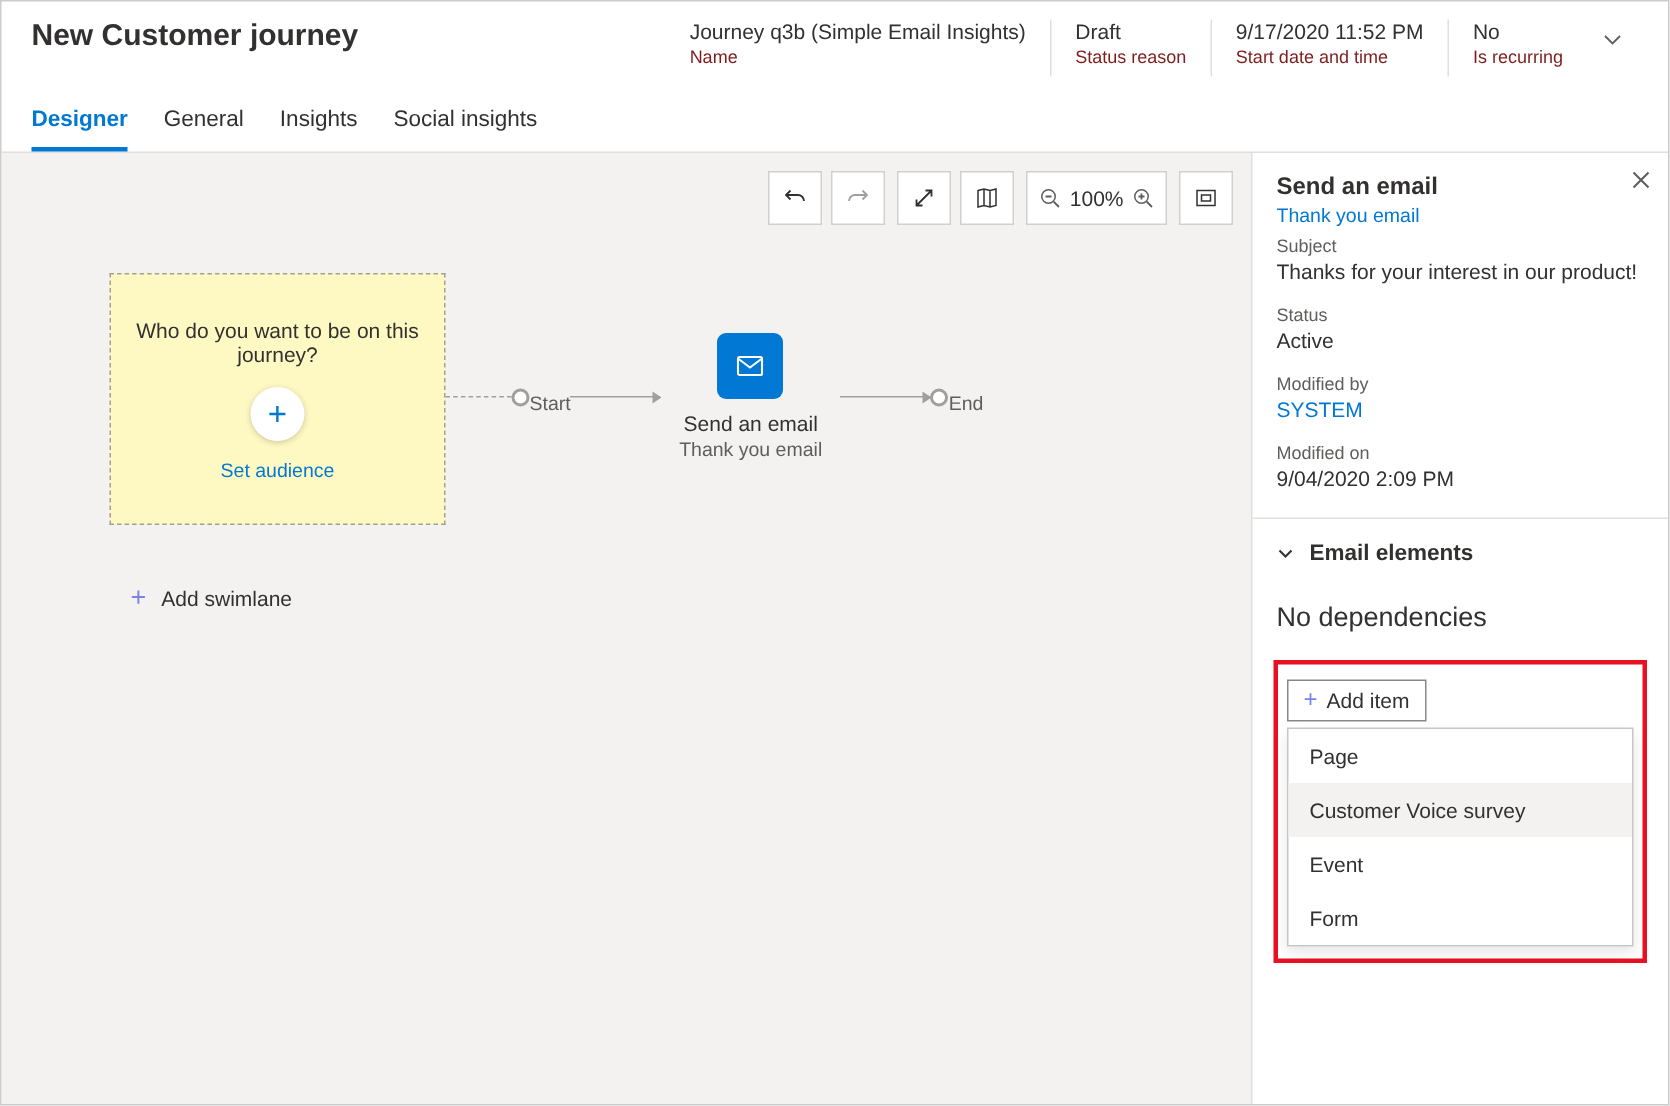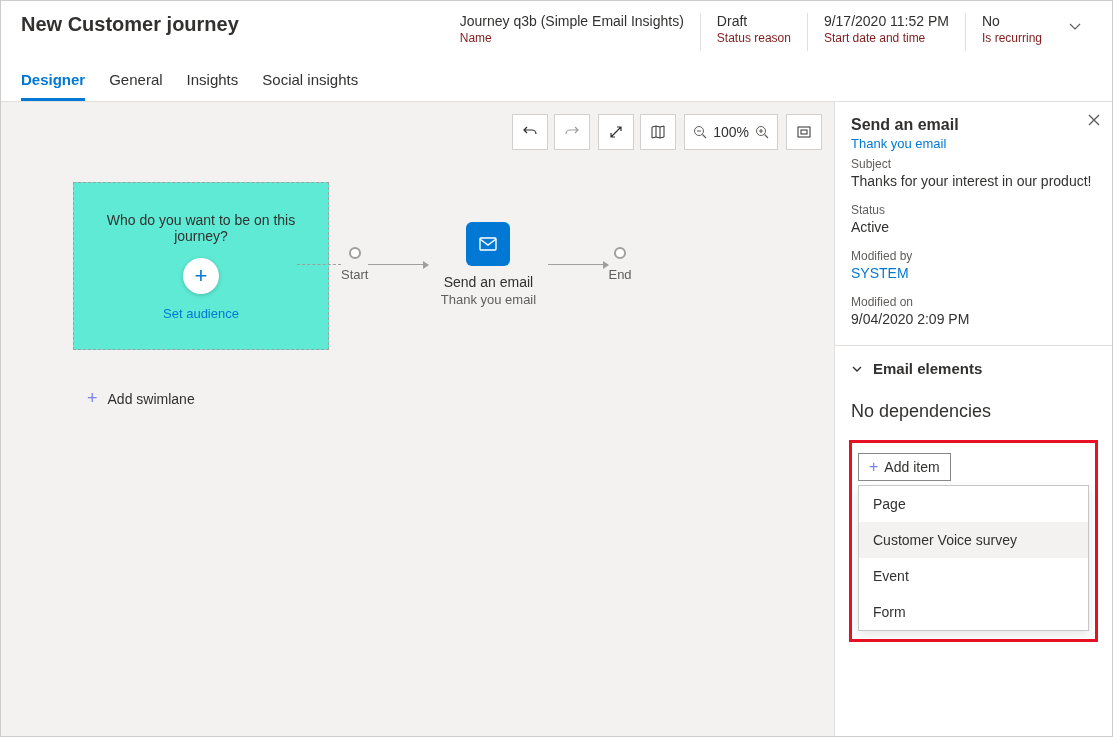--- a/index.html
+++ b/index.html
@@ -26,32 +26,32 @@
 
 .canvas-wrap { flex: 1; background: #f3f2f1; position: relative; }
 .toolbar { position: absolute; top: 12px; right: 12px; display: flex; gap: 8px; }
 .tb-group { display: flex; gap: 6px; background: transparent; }
 .tb-btn { width: 36px; height: 36px; background: #fff; border: 1px solid #d2d0ce; display: flex; align-items: center; justify-content: center; color: #323130; cursor: pointer; }
 .tb-btn.disabled { color: #a19f9d; cursor: default; }
 .tb-zoom { height: 36px; background: #fff; border: 1px solid #d2d0ce; display: flex; align-items: center; gap: 6px; padding: 0 8px; }
 .tb-zoom .zbtn { cursor: pointer; color:#605e5c; }
 
 
-.aud-tile { position: absolute; left: 72px; top: 80px; width: 256px; height: 168px; border: 1.5px dashed #a19f9d; background: #5eead4; display: flex; flex-direction: column; align-items: center; justify-content: center; padding: 12px; text-align: center; }
+.aud-tile { position: absolute; left: 72px; top: 80px; width: 224px; height: 168px; border: 1.5px dashed #a19f9d; background: #fef9c3; display: flex; flex-direction: column; align-items: center; justify-content: center; padding: 12px; text-align: center; }
 .aud-text { font-size: 14px; color: #323130; margin-bottom: 14px; }
 .plus-circle { width: 36px; height: 36px; border-radius: 50%; background: #fff; box-shadow: 0 1px 4px rgba(0,0,0,.2); display: flex; align-items: center; justify-content: center; color: #0078d4; font-size: 22px; font-weight: 300; margin-bottom: 12px; cursor: pointer; }
 .set-aud { color: #0078d4; font-size: 13px; cursor: pointer; }
 
 
 .flow { position: absolute; left: 296px; top: 120px; display: flex; align-items: center; }
 .conn-dashed { width: 44px; height: 0; border-top: 1.5px dashed #a19f9d; }
 .conn-solid { width: 88px; height: 0; border-top: 1.5px solid #a19f9d; position: relative; }
 .conn-solid::after { content: ""; position: absolute; right: -1px; top: -4px; border-left: 6px solid #a19f9d; border-top: 4px solid transparent; border-bottom: 4px solid transparent; }
 .node-dot { width: 12px; height: 12px; border: 2px solid #a19f9d; border-radius: 50%; background: #fff; }
-.node-col { display: flex; flex-direction: column; align-items: center; }
+.node-col { display: flex; flex-direction: row; align-items: center; }
 .node-lbl { font-size: 13px; color: #605e5c; margin-top: 8px; }
 .tile { width: 44px; height: 44px; background: #0078d4; border-radius: 6px; display: flex; align-items: center; justify-content: center; }
 .tile-col { display: flex; flex-direction: column; align-items: center; width: 120px; }
 .tile-title { font-size: 14px; margin-top: 8px; }
 .tile-sub { font-size: 13px; color: #605e5c; margin-top: 2px; }
 
 .add-swim { position: absolute; left: 86px; top: 286px; display: flex; align-items: center; gap: 10px; color: #323130; cursor: pointer; }
 .add-swim .plus { color: #7b83eb; font-size: 18px; font-weight: 300; }
 
 

